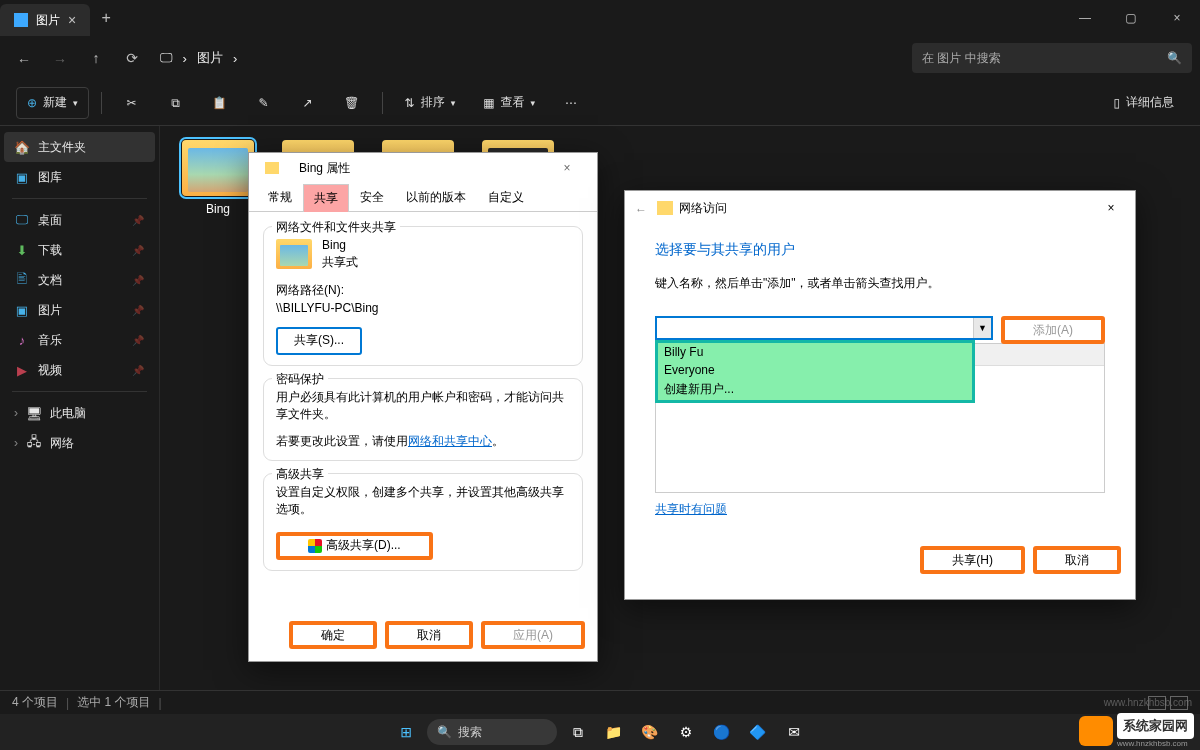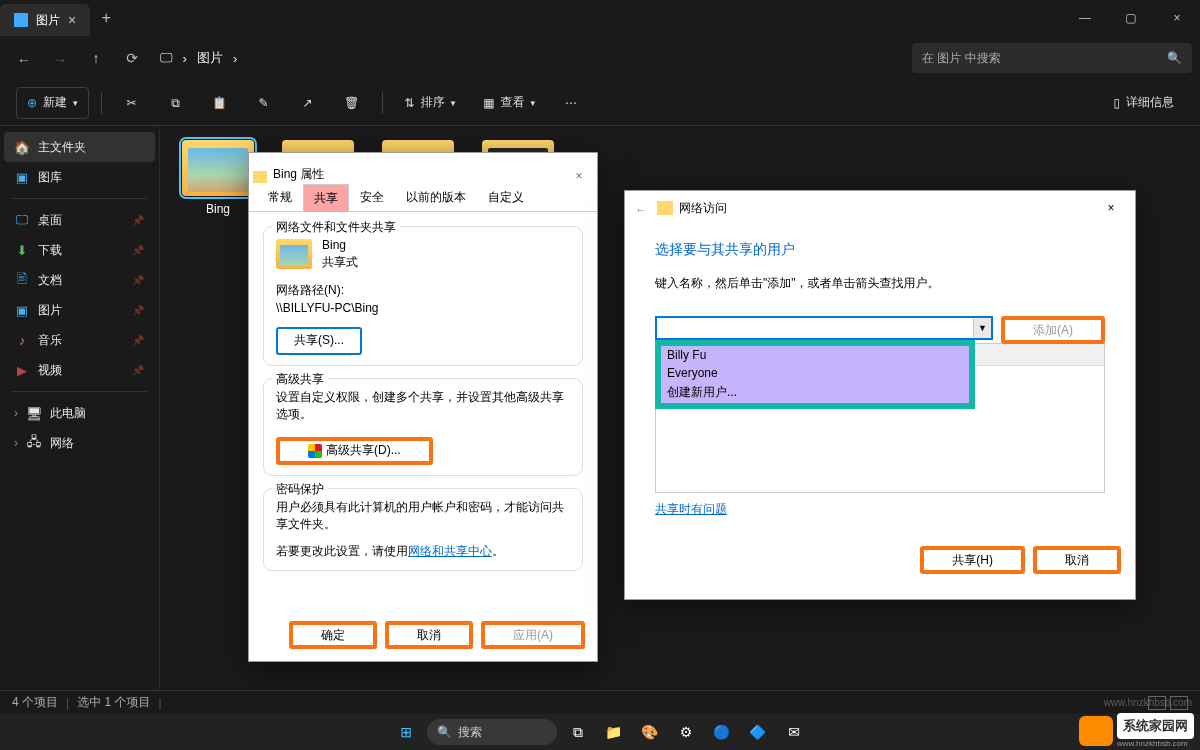--- a/index.html
+++ b/index.html
@@ -40,21 +40,21 @@
 .statusbar{position:absolute;bottom:36px;left:0;right:0;height:24px;background:#1a1a1a;display:flex;align-items:center;padding:0 12px;font-size:11px;color:#aaa;border-top:1px solid #333}
 .statusbar .ssep{margin:0 8px;opacity:.4}
 .statusbar .viewico{margin-left:auto;display:flex;gap:4px}
 .statusbar .viewico span{width:18px;height:14px;border:1px solid #666}
 .taskbar{position:absolute;bottom:0;left:0;right:0;height:36px;background:#222;display:flex;align-items:center;justify-content:center;gap:6px}
 .taskbar .tico{width:30px;height:30px;border-radius:4px;display:flex;align-items:center;justify-content:center;font-size:14px}
 .taskbar .search{width:130px;height:26px;background:#383838;border-radius:14px;display:flex;align-items:center;padding:0 10px;gap:6px;color:#ccc;font-size:12px}
 .taskbar .tray{position:absolute;right:10px;display:flex;gap:12px;align-items:center;color:#ccc;font-size:11px}
 
 .dlg-props{position:absolute;left:248px;top:152px;width:350px;height:510px;background:#fff;color:#000;border:1px solid #999;box-shadow:0 8px 30px rgba(0,0,0,.5)}
-.dlg-title{height:30px;display:flex;align-items:flex-end;padding:0 4px;gap:6px}
+.dlg-title{height:30px;display:flex;align-items:center;padding:0 16px;gap:20px}
 .dlg-title .fold-ico{width:14px;height:12px;background:#ffd86b}
 .dlg-title .x{margin-left:auto;width:28px;text-align:center;opacity:.6}
 .tabs{display:flex;padding:0 8px}
 .tabs div{padding:5px 10px;border:1px solid transparent;border-bottom:none}
 .tabs div.active{border-color:#ccc;background:#fca5a5;position:relative;top:1px}
 .tabbody{border-top:1px solid #ccc;padding:14px;height:410px}
 .section{border:1px solid #ddd;border-radius:9px;padding:10px 12px;margin-bottom:12px;position:relative}
 .section-title{position:absolute;top:-8px;left:8px;background:#fff;padding:0 4px;font-size:12px}
 .prop-folder{display:flex;gap:10px;align-items:center;margin-bottom:10px}
 .prop-folder .pfico{width:36px;height:30px;background:linear-gradient(#ffd86b,#fcb045);border-radius:2px;position:relative}
@@ -73,21 +73,21 @@
 .dlg-share .hdr .back{margin-right:10px;opacity:.5}
 .dlg-share .hdr .ico2{width:16px;height:14px;background:#ffd86b;margin-right:6px}
 .dlg-share .hdr .x2{margin-left:auto;width:28px;text-align:center}
 .dlg-share .body{padding:16px 30px}
 .dlg-share .title{font-size:14px;color:#0066cc;margin-bottom:16px}
 .dlg-share .sub{font-size:12px;margin-bottom:24px}
 .combo-row{display:flex;gap:8px;margin-bottom:0}
 .combo{flex:1;height:24px;border:2px solid #0078d4;display:flex;align-items:center;position:relative}
 .combo input{flex:1;border:none;outline:none;padding:0 4px;height:100%}
 .combo .caret{width:18px;height:100%;background:#e8e8e8;border-left:1px solid #ccc;display:flex;align-items:center;justify-content:center;font-size:9px}
-.dropdown{position:absolute;top:22px;left:-2px;right:16px;background:#c4b5fd;border:6px solid #14b8a6;z-index:2}
+.dropdown{position:absolute;top:22px;left:-2px;right:16px;background:#86efac;border:3px solid #14b8a6;z-index:2}
 .dropdown div{padding:2px 6px;font-size:12px}
 .listbox{border:1px solid #ccc;height:150px;margin-top:-1px;background:#fff}
 .listhdr{height:22px;background:#f0f0f0;border-bottom:1px solid #ddd}
 .dlg-share .foot{padding:12px 14px;display:flex;gap:8px;justify-content:flex-end}
 .trouble{color:#0066cc;text-decoration:underline;font-size:12px;margin-top:8px;display:inline-block}
 
 .wm{position:absolute;right:8px;bottom:42px;color:#888;font-size:10px;opacity:.6}
 .wm2{position:absolute;right:6px;bottom:2px;display:flex;align-items:center;gap:4px;z-index:20}
 .wm2 .house{width:34px;height:30px;background:#ff8c00;border-radius:6px}
 .wm2 .txt{background:#fff;padding:4px 6px;border-radius:4px;color:#333;font-size:13px;font-weight:bold}
@@ -265,31 +265,31 @@
         <div class="info">
           <div>Bing</div>
           <div>共享式</div>
         </div>
       </div>
       <div class="netpath">网络路径(N):</div>
       <div class="netpath">\\BILLYFU-PC\Bing</div>
       <div style="margin-top:10px"><button class="winbtn hl">共享(S)...</button></div>
     </div>
     <div class="section">
+      <span class="section-title">密码保护</span>
+      <div style="margin-bottom:10px">用户必须具有此计算机的用户帐户和密码，才能访问共享文件夹。</div>
+      <div><span>若要更改此设置，请使用</span><a class="link">网络和共享中心</a><span>。</span></div>
+    </div>
+    <div class="section">
       <span class="section-title">高级共享</span>
       <div style="margin-bottom:14px">设置自定义权限，创建多个共享，并设置其他高级共享选项。</div>
       <button class="winbtn">
           <span class="shield"></span>
           <span>高级共享(D)...</span>
         </button>
-    </div>
-    <div class="section">
-      <span class="section-title">密码保护</span>
-      <div style="margin-bottom:10px">用户必须具有此计算机的用户帐户和密码，才能访问共享文件夹。</div>
-      <div><span>若要更改此设置，请使用</span><a class="link">网络和共享中心</a><span>。</span></div>
     </div>
   </div>
   <div class="dlg-btns">
     <button class="winbtn">确定</button>
     <button class="winbtn">取消</button>
     <button class="winbtn disabled">应用(A)</button>
   </div>
 </div>
 
 <div class="dlg-share">

